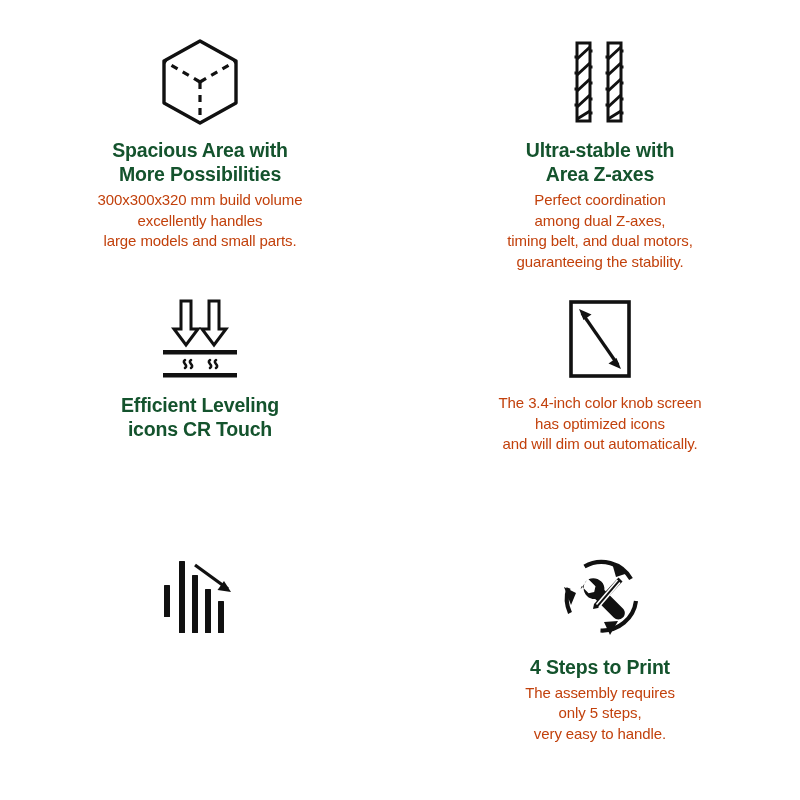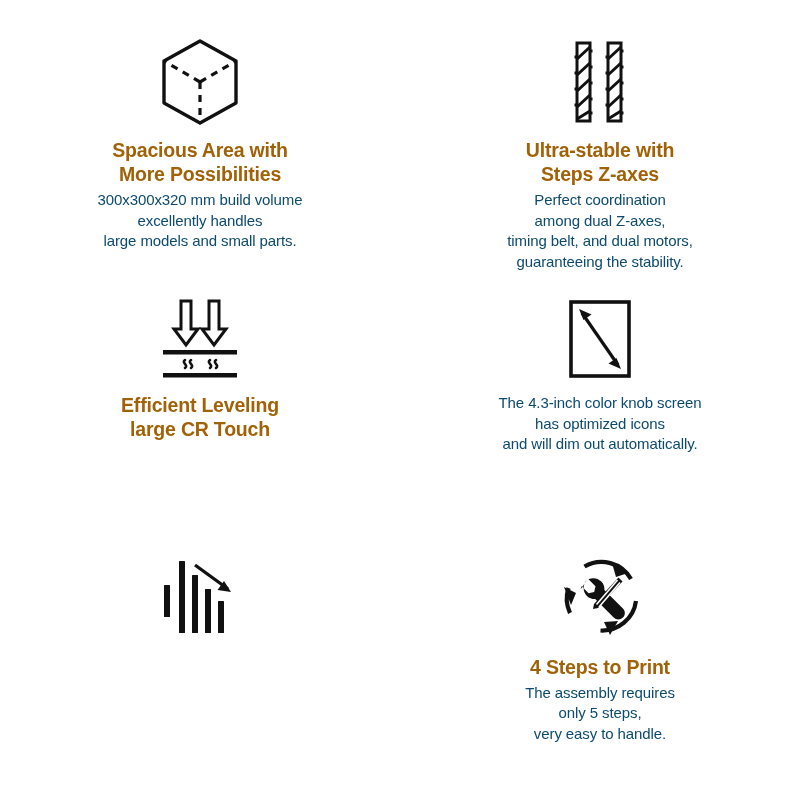--- a/index.html
+++ b/index.html
@@ -34,30 +34,30 @@
     height: 92px;
     display: flex;
     align-items: center;
     justify-content: center;
     margin-bottom: 8px;
   }
   .feature-title {
     font-size: 19.5px;
     line-height: 24px;
     font-weight: 700;
-    color: #a16207;
+    color: #14532d;
     letter-spacing: -0.2px;
     margin: 0 0 4px 0;
     white-space: pre-line;
   }
   .feature-body {
     font-size: 15px;
     line-height: 20.5px;
     font-weight: 400;
-    color: #0c4a6e;
+    color: #c2410c;
     letter-spacing: -0.1px;
     margin: 0;
     white-space: pre-line;
   }
   
   .cell-0 .icon-wrap { margin-bottom: 10px; }
   .cell-1 .icon-wrap { margin-bottom: 10px; }
   .cell-4 .icon-wrap { margin-bottom: 12px; }
   .cell-5 .icon-wrap { margin-bottom: 12px; }
 </style>
@@ -115,21 +115,21 @@
           <path d="M36.5 66 H39"></path>
           <path d="M52 12 H54.5"></path>
           <path d="M52 28 H54.5"></path>
           <path d="M52 44 H54.5"></path>
           <path d="M52 60 H54.5"></path>
           <path d="M52 74 H54.5"></path>
         </g>
       </svg>
     </div>
     <h3 class="feature-title">Ultra-stable with
-Steps Z-axes</h3>
+Area Z-axes</h3>
     <p class="feature-body">Perfect coordination
 among dual Z-axes,
 timing belt, and dual motors,
 guaranteeing the stability.</p>
   </div>
 
   <div class="feature-cell cell-2">
     <div class="icon-wrap">
       <svg width="86" height="80" viewBox="0 0 86 80" fill="none" xmlns="http://www.w3.org/2000/svg">
         <g stroke="#111111" stroke-width="3" fill="none" stroke-linejoin="miter">
@@ -142,35 +142,35 @@
         <rect x="6" y="74" width="74" height="4.5" fill="#111111"></rect>
         <g stroke="#111111" stroke-width="2.6" fill="none" stroke-linecap="round">
           <path d="M28 61 c-4 3 4 5 0 8"></path>
           <path d="M34 61 c-4 3 4 5 0 8"></path>
           <path d="M53 61 c-4 3 4 5 0 8"></path>
           <path d="M59 61 c-4 3 4 5 0 8"></path>
         </g>
       </svg>
     </div>
     <h3 class="feature-title">Efficient Leveling
-large CR Touch</h3>
+icons CR Touch</h3>
   </div>
 
   <div class="feature-cell cell-3">
     <div class="icon-wrap">
       <svg width="72" height="82" viewBox="0 0 72 82" fill="none" xmlns="http://www.w3.org/2000/svg">
         <rect x="7" y="4" width="58" height="74" stroke="#111111" stroke-width="3.6" fill="none"></rect>
         <g stroke="#111111" stroke-width="3.2" fill="none">
           <path d="M18 15 L54 67"></path>
         </g>
         <path d="M15 11 L27.5 16.5 L19.5 22 Z" fill="#111111"></path>
         <path d="M57 71 L44.5 65.5 L52.5 60 Z" fill="#111111"></path>
       </svg>
     </div>
-    <p class="feature-body">The 4.3-inch color knob screen
+    <p class="feature-body">The 3.4-inch color knob screen
 has optimized icons
 and will dim out automatically.</p>
   </div>
 
   <div class="feature-cell cell-4">
     <div class="icon-wrap">
       <svg width="80" height="76" viewBox="0 0 80 76" fill="none" xmlns="http://www.w3.org/2000/svg">
         <g fill="#111111">
           <rect x="4" y="26" width="6" height="32" rx="0.5"></rect>
           <rect x="19" y="2" width="6" height="72" rx="0.5"></rect>

